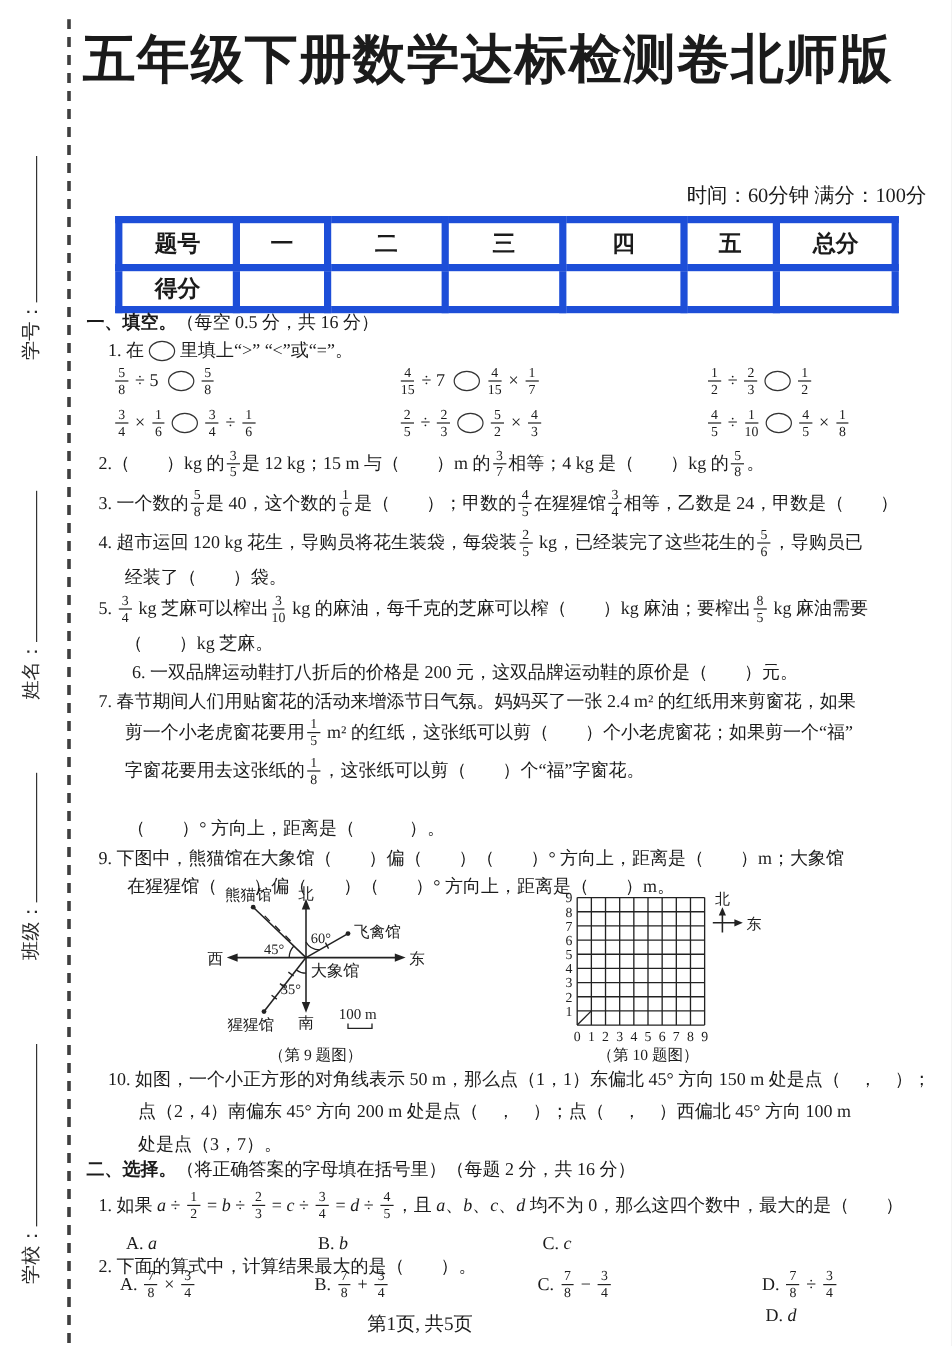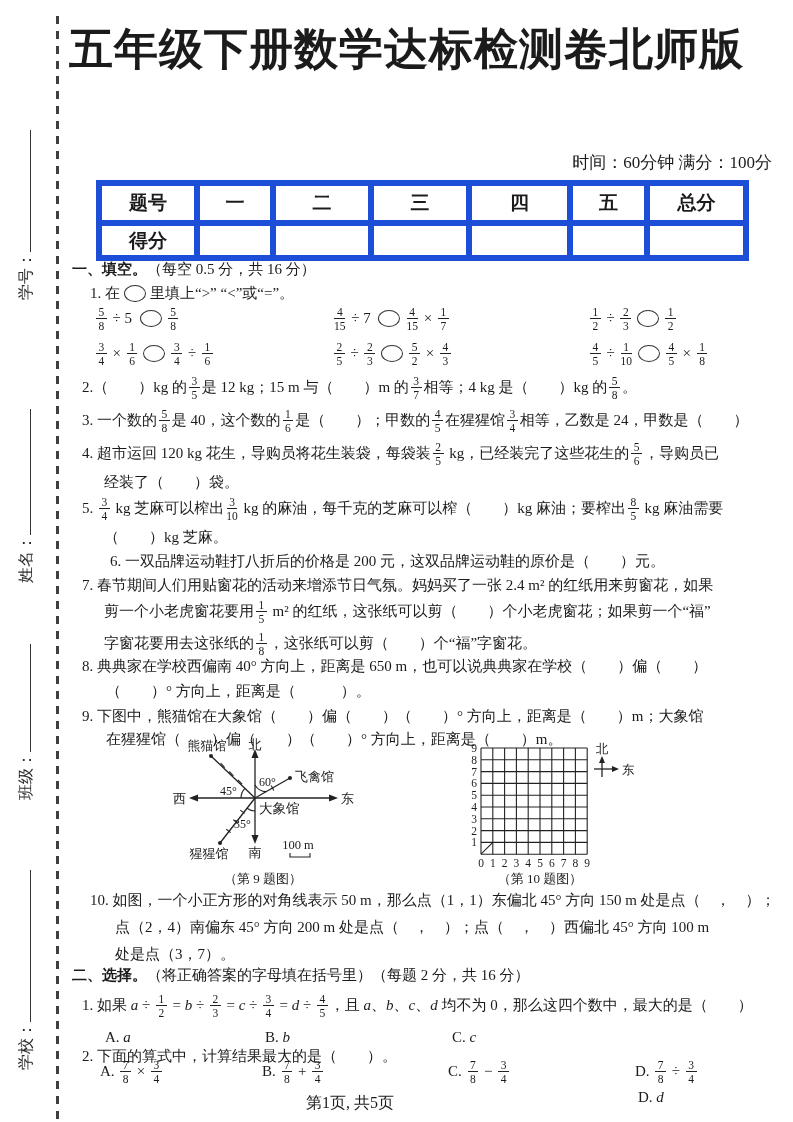--- a/index.html
+++ b/index.html
@@ -214,21 +214,20 @@
     <div class="ln" style="left:22px;top:551px;margin-left:28px;"><span>6. 一双品牌运动鞋打八折后的价格是 200 元，这双品牌运动鞋的原价是（　　）元。</span></div>
     <div class="ln" style="left:22px;top:575px;"><span>7. 春节期间人们用贴窗花的活动来增添节日气氛。妈妈买了一张 2.4 m² 的红纸用来剪窗花，如果</span></div>
     <div class="ln tl" style="left:44px;top:596px;"><span>剪一个小老虎窗花要用</span><span class="frac">
           <span class="fn">1</span>
           <span class="fd">5</span>
         </span><span> m² 的红纸，这张纸可以剪（　　）个小老虎窗花；如果剪一个“福”</span></div>
     <div class="ln tl" style="left:44px;top:628px;"><span>字窗花要用去这张纸的</span><span class="frac">
           <span class="fn">1</span>
           <span class="fd">8</span>
         </span><span>，这张纸可以剪（　　）个“福”字窗花。</span></div>
-    <div class="ln" style="left:22px;top:656px;"><span>8. 典典家在学校西偏南 40° 方向上，距离是 650 m，也可以说典典家在学校（　　）偏（　　）</span></div>
     <div class="ln" style="left:46px;top:681px;"><span>（　　）° 方向上，距离是（　　　）。</span></div>
     <div class="ln" style="left:22px;top:706px;"><span>9. 下图中，熊猫馆在大象馆（　　）偏（　　）（　　）° 方向上，距离是（　　）m；大象馆</span></div>
     <div class="ln" style="left:46px;top:729px;"><span>在猩猩馆（　　）偏（　　）（　　）° 方向上，距离是（　　）m。</span></div>
 
     <svg style="position:absolute;left:90px;top:735px;" width="230" height="152" viewBox="0 0 230 152">
 
       <line class="ax" x1="105" y1="63" x2="105" y2="21"></line>
         <polygon class="head" points="105,14 101.5,23 108.5,23"></polygon>
       <line class="ax" x1="105" y1="63" x2="105" y2="102"></line>
         <polygon class="head" points="105,109 101.5,100 108.5,100"></polygon>

